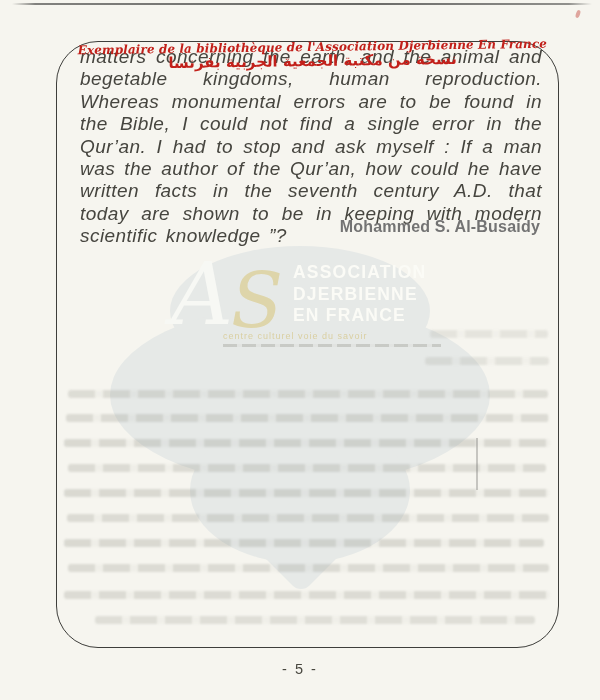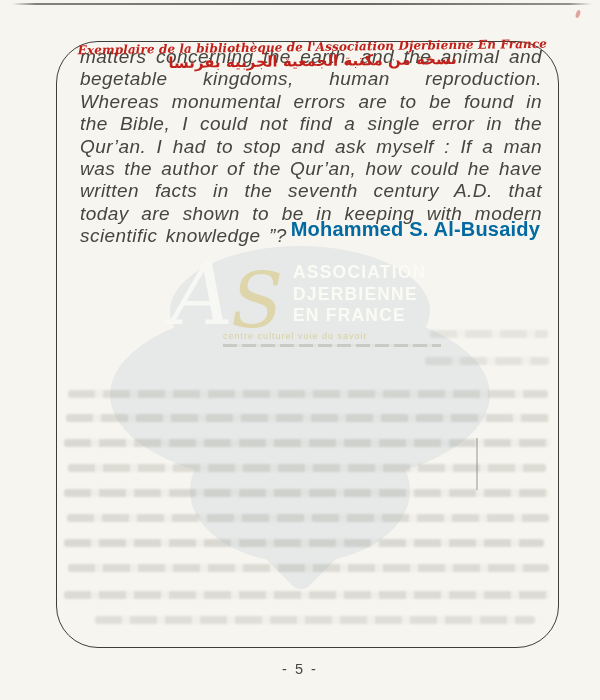--- a/index.html
+++ b/index.html
@@ -51,22 +51,22 @@
     position:absolute;left:80px;top:46px;width:462px;
     font-style:italic;
     font-size:19px;line-height:22.4px;
     letter-spacing:.45px;word-spacing:2.6px;
     color:#46453f;
     text-align:justify;
     z-index:4;
   }
   .attribution{
     position:absolute;right:60px;top:218px;
-    font-weight:bold;font-size:20px;letter-spacing:.2px;
-    color:#0369a1;z-index:4;
+    font-weight:bold;font-size:16px;letter-spacing:.2px;
+    color:#737373;z-index:4;
   }
   
   .watermark{
     position:absolute;left:105px;top:243px;width:390px;height:360px;
     z-index:1;
   }
   .lobe{position:absolute;background:#e6e9e7;}
   .lobe-top{left:65px;top:3px;width:260px;height:130px;border-radius:50%;}
   .lobe-mid{left:5px;top:62px;width:380px;height:180px;border-radius:50%;}
   .lobe-bottom{left:85px;top:175px;width:220px;height:145px;border-radius:50%;}

